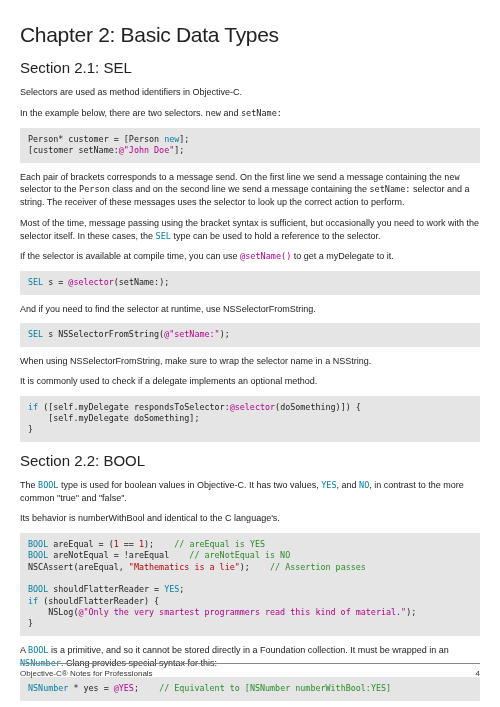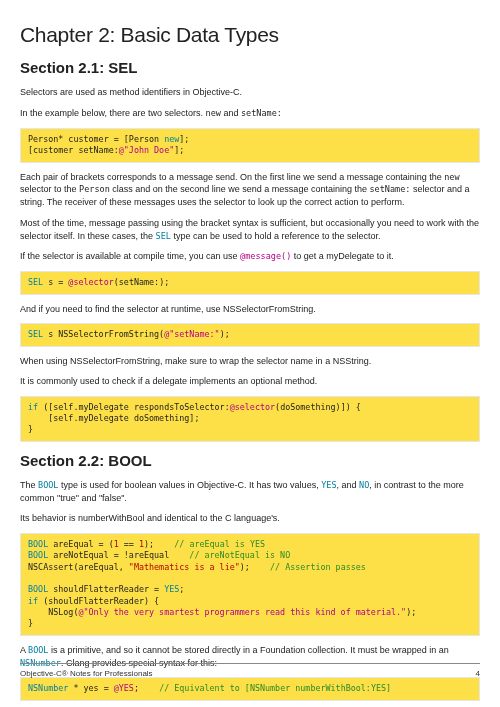--- a/index.html
+++ b/index.html
@@ -15,27 +15,27 @@
     position: relative;
   }
   h1 {
     font-size: 21px;
     font-weight: 400;
     margin: 0 0 8px 0;
     letter-spacing: -0.3px;
   }
   h2 {
     font-size: 15px;
-    font-weight: 700;
+    font-weight: 400;
     margin: 4px 0 8px 0;
   }
   p { margin: 0 0 8px 0; }
   .mono { font-family: "Consolas", "Menlo", monospace; font-size: 8.5px; }
   .code-block {
-    background: #fde047;
+    background: #e5e5e5;
     border: 1px solid #e6e6e6;
     padding: 5px 7px;
     margin: 4px 0 8px 0;
     font-family: "Consolas", "Menlo", monospace;
     font-size: 8.4px;
     white-space: pre;
     line-height: 1.35;
     overflow: hidden;
   }
   .kw { color: #0080a0; }     
@@ -73,21 +73,21 @@
 
 <p>
   <span>Each pair of brackets corresponds to a message send. On the first line we send a message containing the </span><span class="mono">new</span><span> selector to the </span><span class="mono">Person</span><span> class and on the second line we send a message containing the </span><span class="mono">setName:</span><span> selector and a string. The receiver of these messages uses the selector to look up the correct action to perform.</span>
 </p>
 
 <p>
   <span>Most of the time, message passing using the bracket syntax is sufficient, but occasionally you need to work with the selector itself. In these cases, the </span><span class="mono kw">SEL</span><span> type can be used to hold a reference to the selector.</span>
 </p>
 
 <p>
-  <span>If the selector is available at compile time, you can use </span><span class="mono sel">@message()</span><span> to get a myDelegate to it.</span>
+  <span>If the selector is available at compile time, you can use </span><span class="mono sel">@setName()</span><span> to get a myDelegate to it.</span>
 </p>
 
 <div class="code-block"><span class="kw">SEL</span><span> s = </span><span class="sel">@selector</span><span>(setName:);</span></div>
 
 <p>And if you need to find the selector at runtime, use NSSelectorFromString.</p>
 
 <div class="code-block"><span class="kw">SEL</span><span> s NSSelectorFromString(</span><span class="sel">@"setName:"</span><span>);</span></div>
 
 <p>When using NSSelectorFromString, make sure to wrap the selector name in a NSString.</p>
 <p>It is commonly used to check if a delegate implements an optional method.</p>

